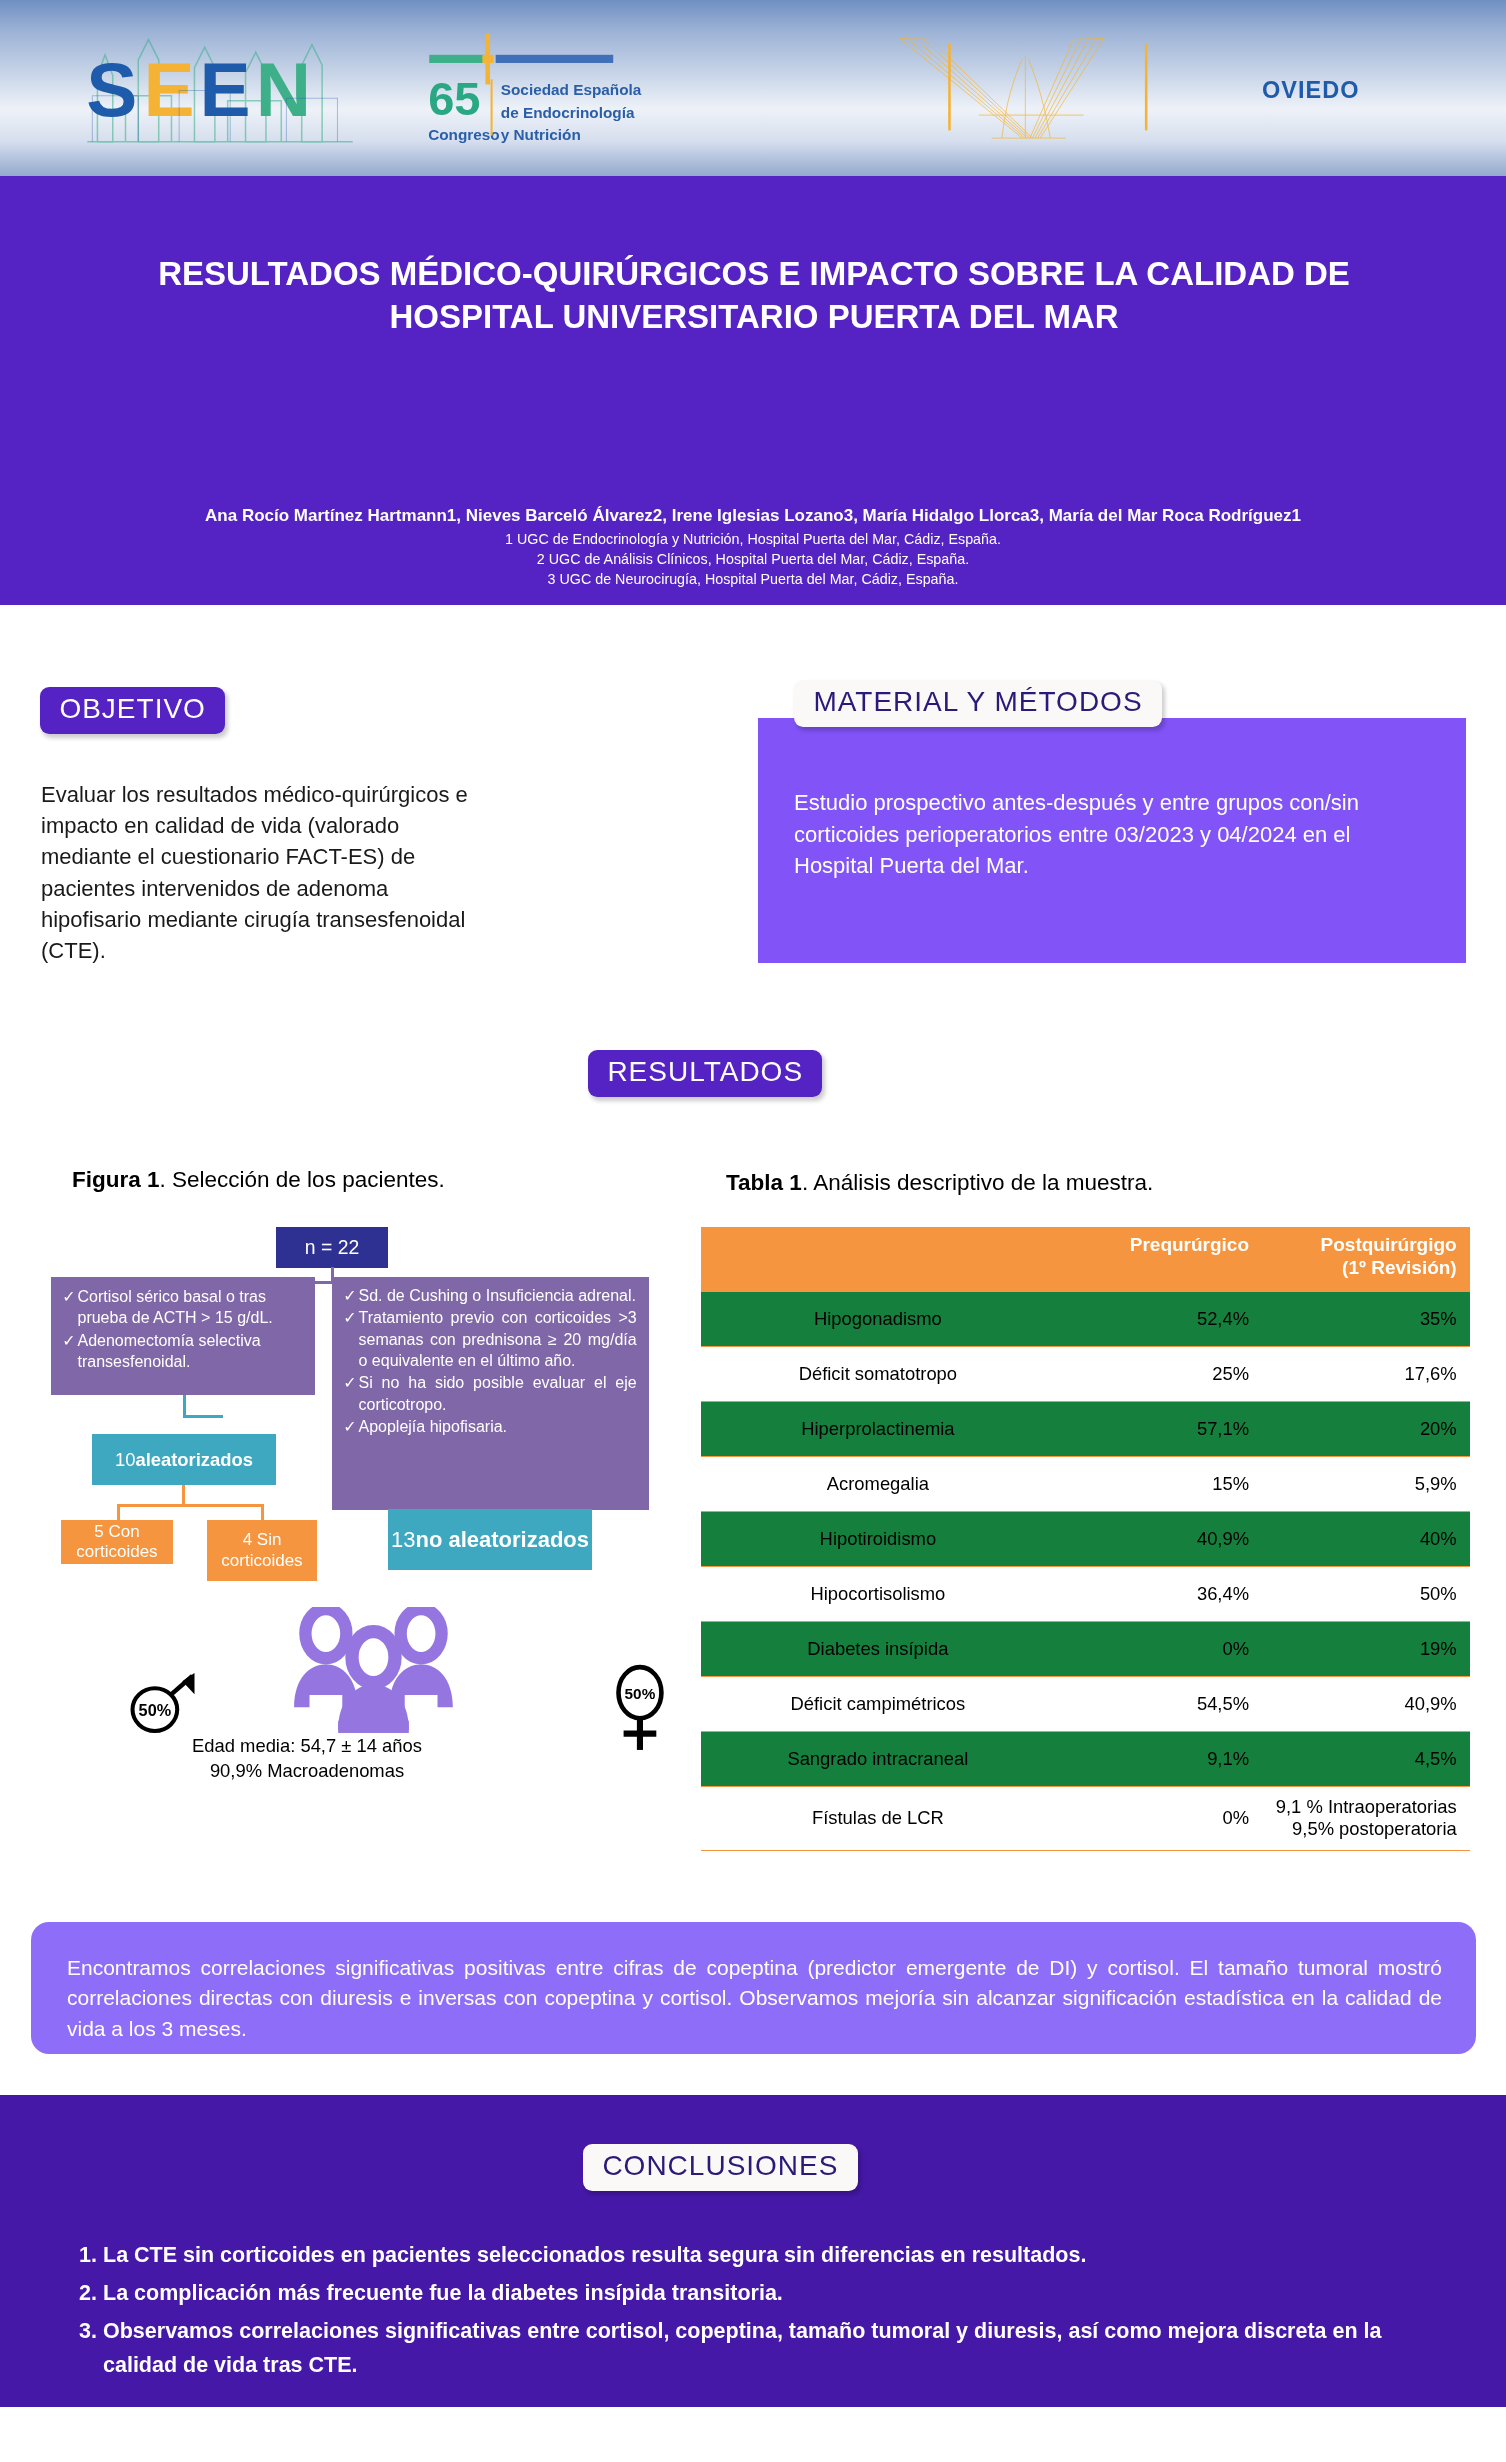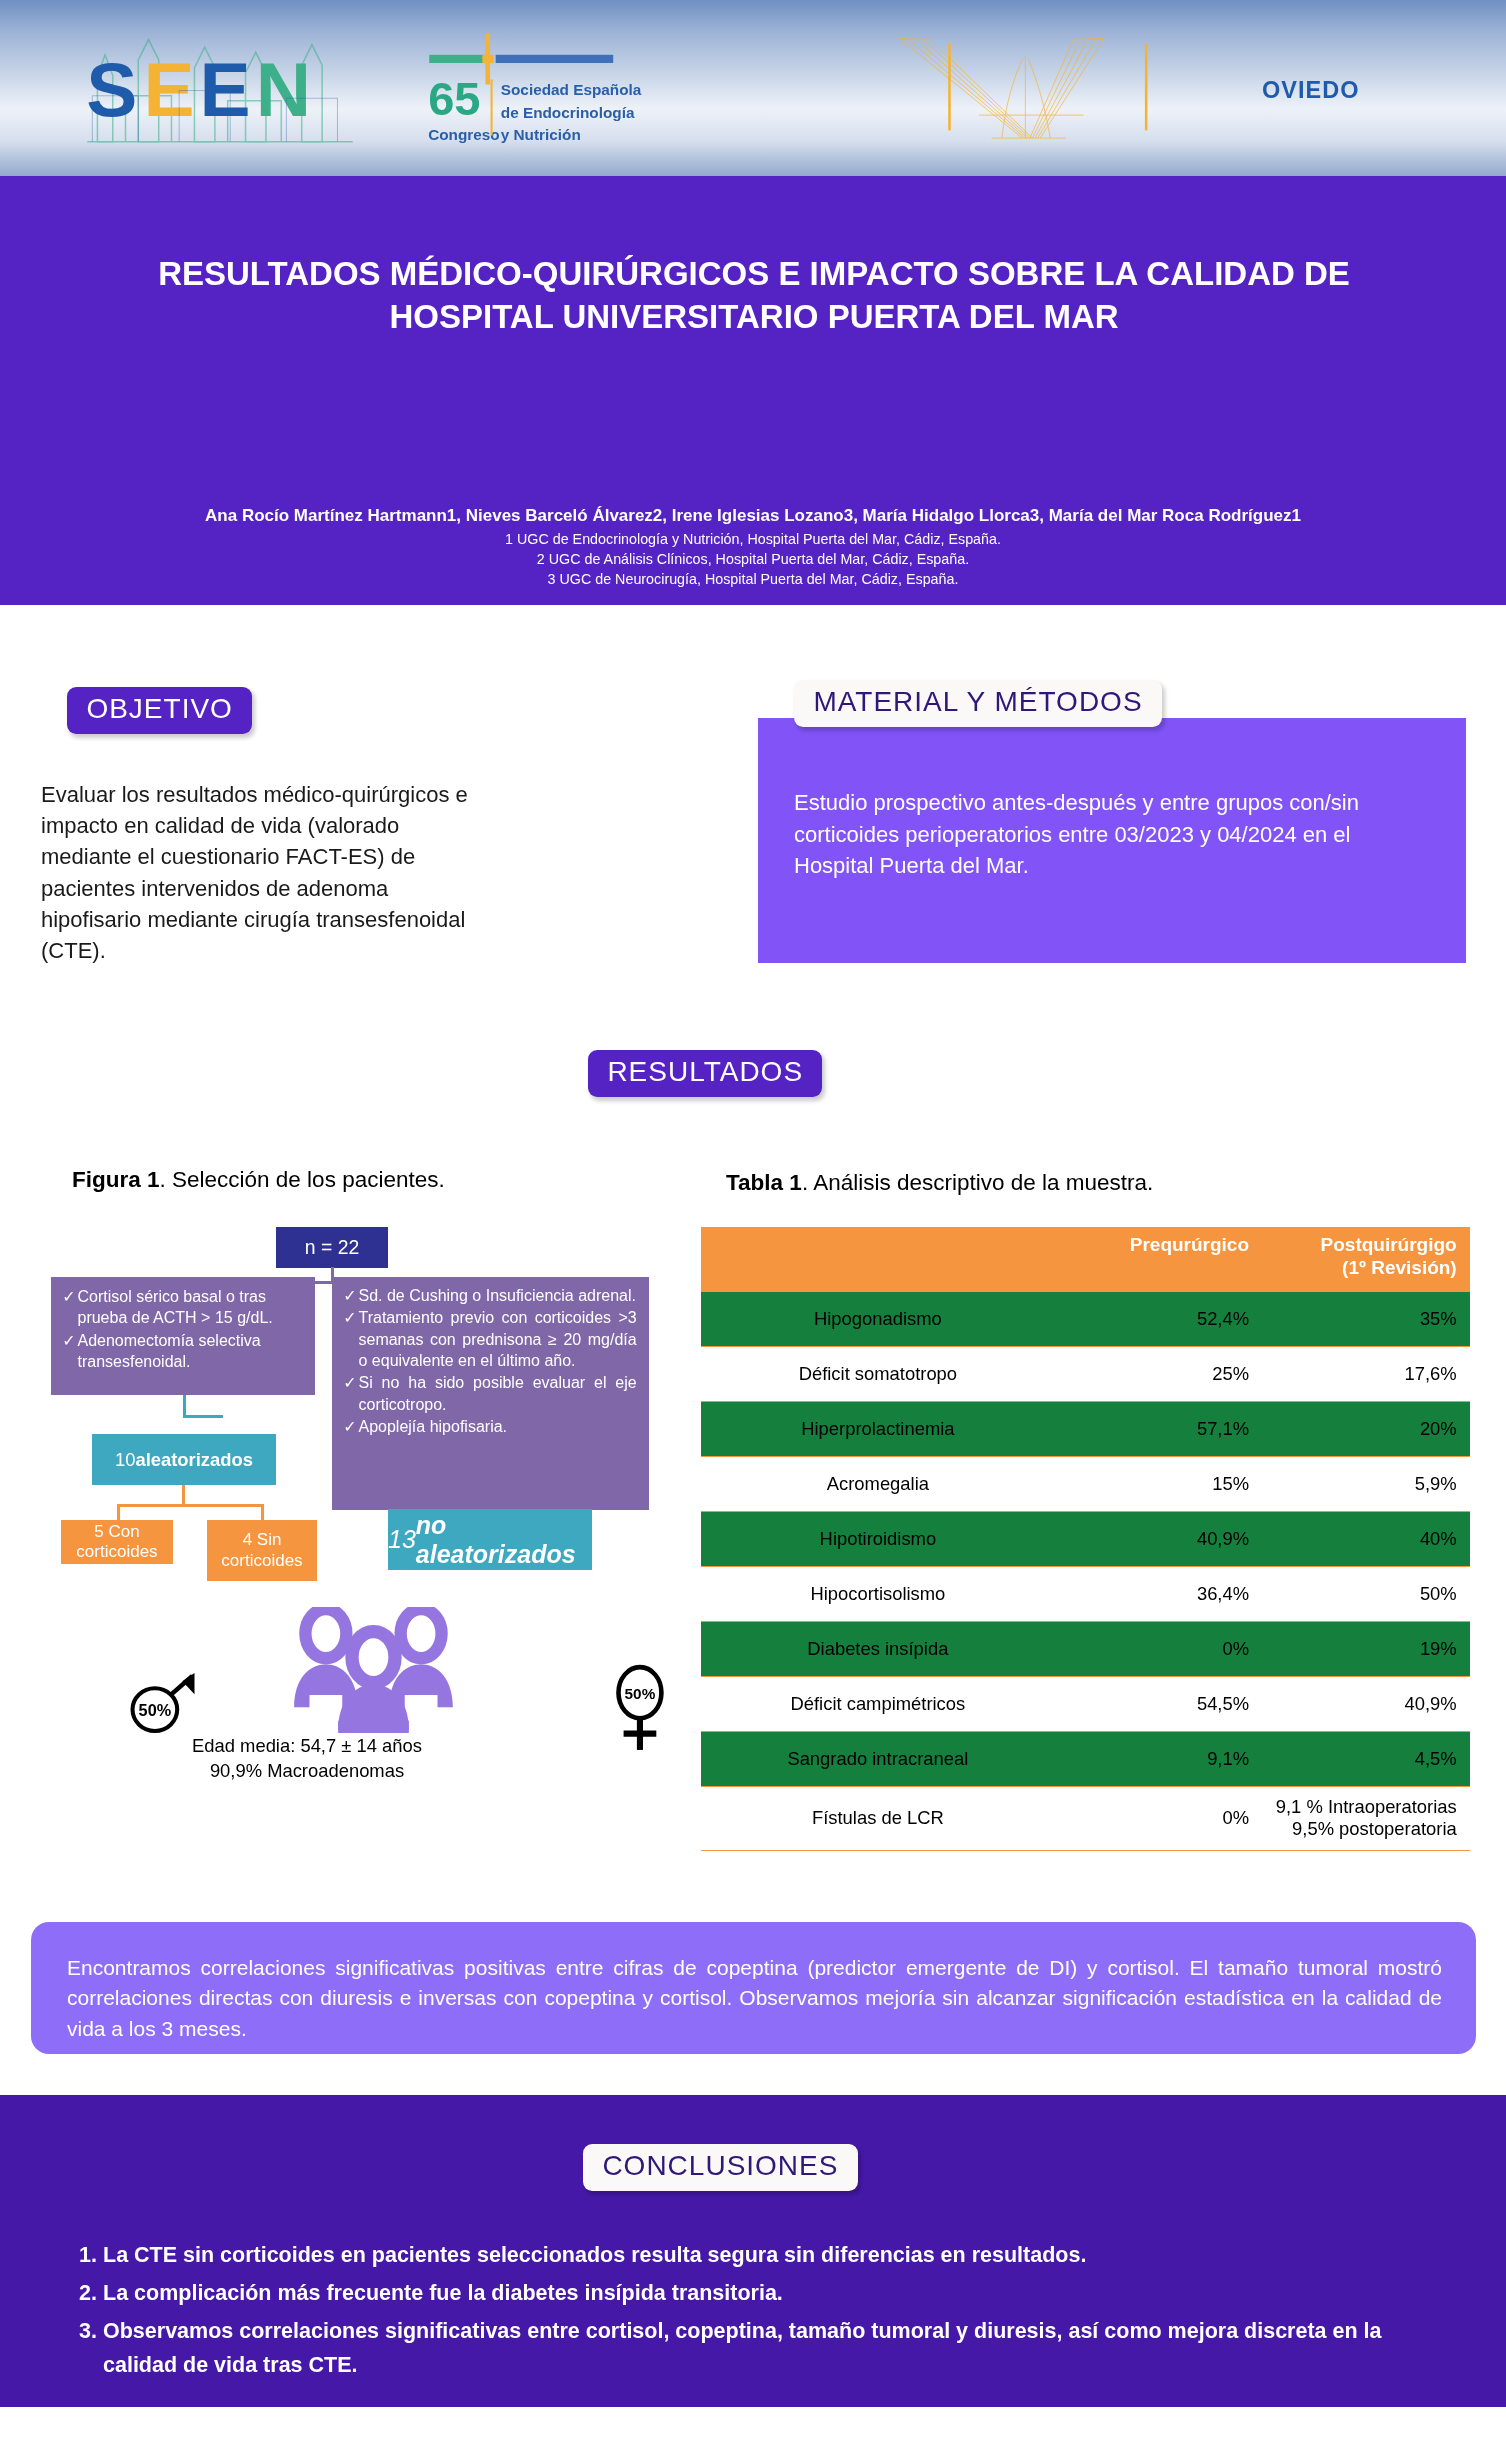--- a/index.html
+++ b/index.html
@@ -48,21 +48,21 @@
   .badge{
     display:inline-block; border-radius:9.2px;
     font-size:28px; letter-spacing:1px; padding:6.1px 19.4px 9.2px 19.4px;
     box-shadow:2.6px 3.6px 4.6px rgba(0,0,0,.20);
     white-space:nowrap;
   }
   .badge-purple{ background:#5523c4; color:#ffffff; }
   .badge-white { background:#fbf9f7; color:#2d1a78; }
 
   
-  .objetivo-badge{ position:absolute; left:40px; top:687px;margin-left:27px; }
+  .objetivo-badge{ position:absolute; left:40px; top:687px; }
   .objetivo-text{
     position:absolute; left:41px; top:779px; width:450px;
     font-size:22px; line-height:1.42; color:#1a1a1a;
   }
 
   
   .mm-panel{
     position:absolute; left:758px; top:718px; width:708px; height:245px;
     background:#8254f8;
   }
@@ -108,22 +108,21 @@
 
   .fc-rand{
     left:92px; top:1434px; width:184px; height:51px; background:#3ea8c0;
     display:flex; align-items:center; justify-content:center;
     font-size:18.4px;
   }
   .fc-rand b{ font-weight:bold; }
   .fc-norand{
     left:388px; top:1509px; width:204px; height:61px; background:#3ea8c0;
     display:flex; align-items:center; justify-content:center;
-    font-size:25px;
-    font-style:italic;
+    font-size:22px;
   }
   .fc-norand b{ font-weight:bold; }
   .fc-con{
     left:61px; top:1520px; width:112px; height:44px; background:#f5953f;
     display:flex; align-items:center; justify-content:center; text-align:center;
     font-size:17px; line-height:1.18;
   }
   .fc-sin{
     left:207px; top:1520px; width:110px; height:61px; background:#f5953f;
     display:flex; align-items:center; justify-content:center; text-align:center;

